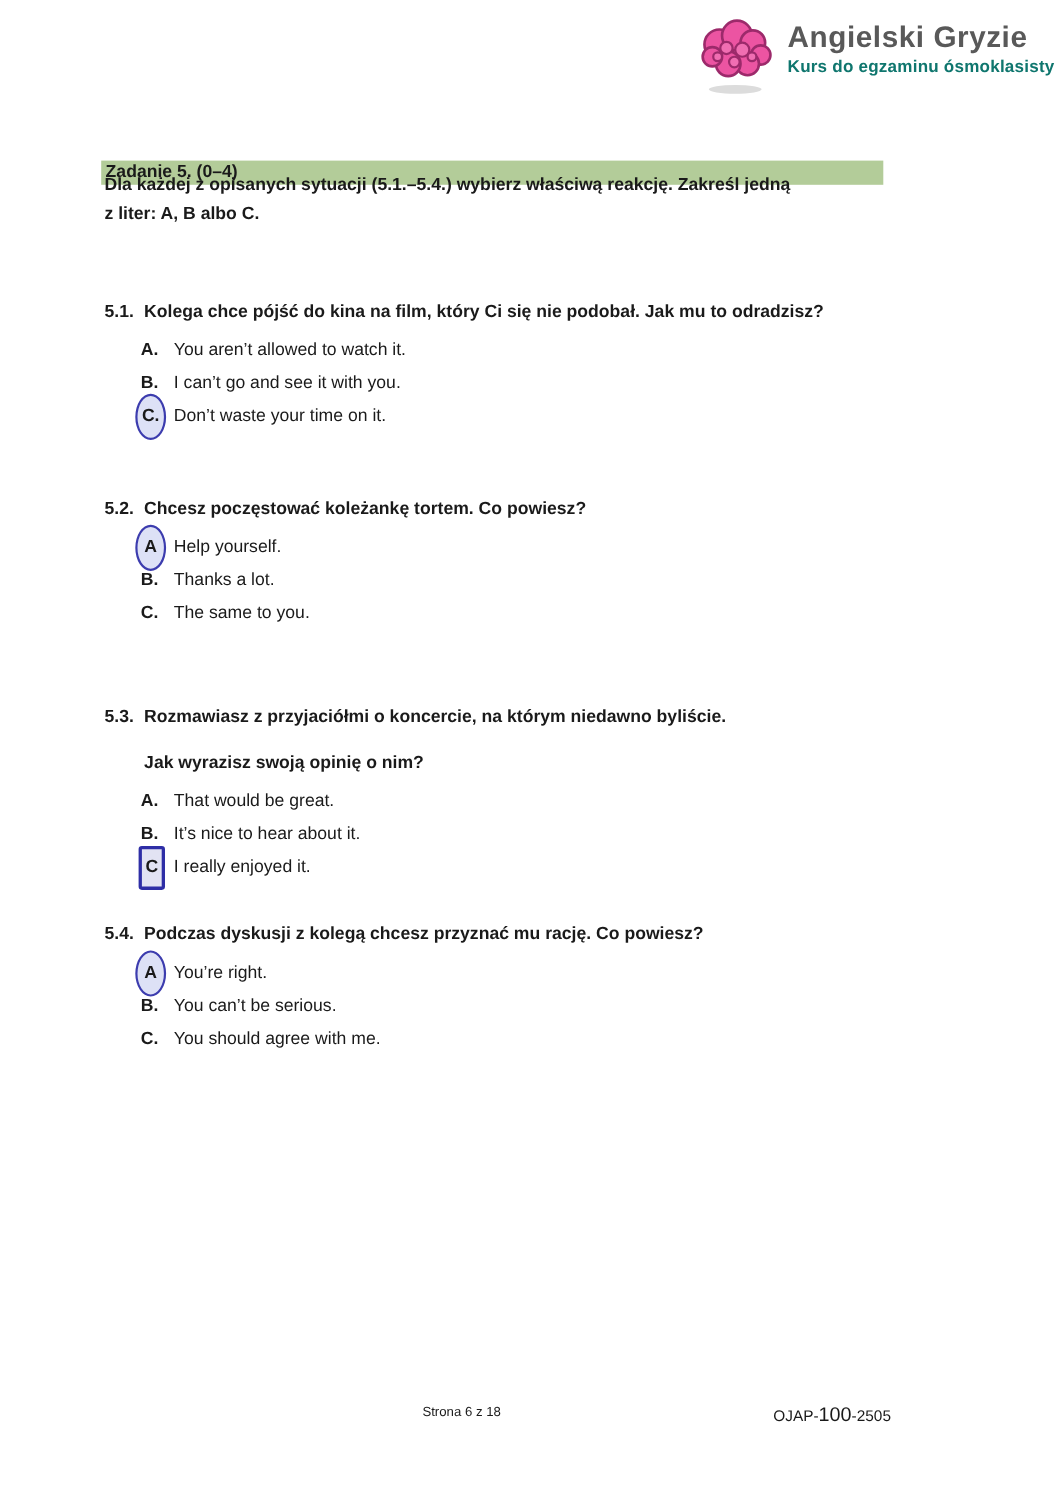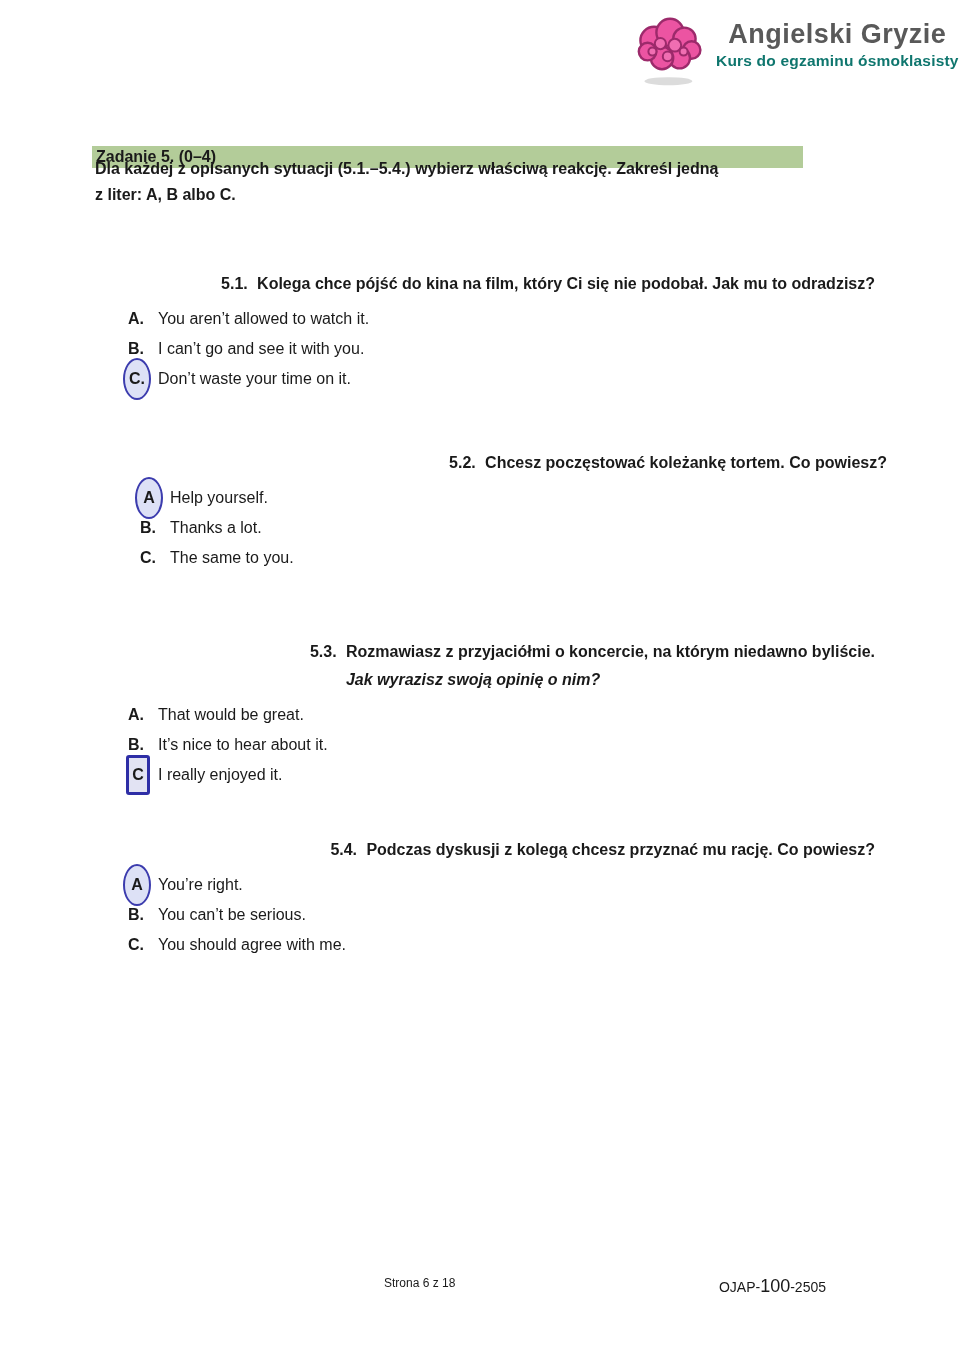--- a/index.html
+++ b/index.html
@@ -15,21 +15,20 @@
   }
 
   
   .logo {
     position: absolute;
     left: 630px;
     top: 10px;
     display: flex;
     align-items: flex-start;
     gap: 6px;
-    text-align: center;
   }
   .logo svg { width: 80px; height: 80px; flex: none; }
   .logo-text { padding-top: 9px; }
   .logo-title {
     font-size: 27px;
     font-weight: bold;
     color: #595959;
     letter-spacing: 0.5px;
     line-height: 30px;
   }
@@ -60,28 +59,28 @@
     top: 156px;
     width: 720px;
     font-size: 16px;
     font-weight: bold;
     line-height: 26px;
   }
 
   
   .question { position: absolute; left: 95px; width: 780px; }
   .q1 { top: 272px; }
-  .q2 { top: 451px; margin-left: 12px; }
+  .q2 { top: 451px; }
   .q3 { top: 640px; }
   .q4 { top: 838px; }
 
-  .q-row { display: flex; justify-content: flex-end; }
+  .q-row { display: flex; }
   .q-num { width: 36px; flex: none; font-weight: bold; font-size: 16px; line-height: 24px; }
   .q-prompt { font-weight: bold; font-size: 16px; line-height: 24px; }
-  .q-prompt2 { margin-top: 4px; font-style: italic; }
+  .q-prompt2 { margin-top: 18px; }
 
   .options { margin-left: 33px; margin-top: 8px; }
   .opt { display: flex; align-items: center; height: 30px; }
   .opt-letter {
     width: 30px;
     flex: none;
     font-weight: bold;
     font-size: 16px;
     display: inline-flex;
     align-items: center;
@@ -123,21 +122,21 @@
 
   
   .footer-page {
     position: absolute;
     left: 384px;
     top: 1276px;
     font-size: 12px;
   }
   .footer-code {
     position: absolute;
-    right: 140px;
+    right: 156px;
     top: 1276px;
     font-size: 14px;
     display: flex;
     align-items: baseline;
   }
   .footer-code .mid { font-size: 18px; }
 </style>
 </head>
 <body>
 

